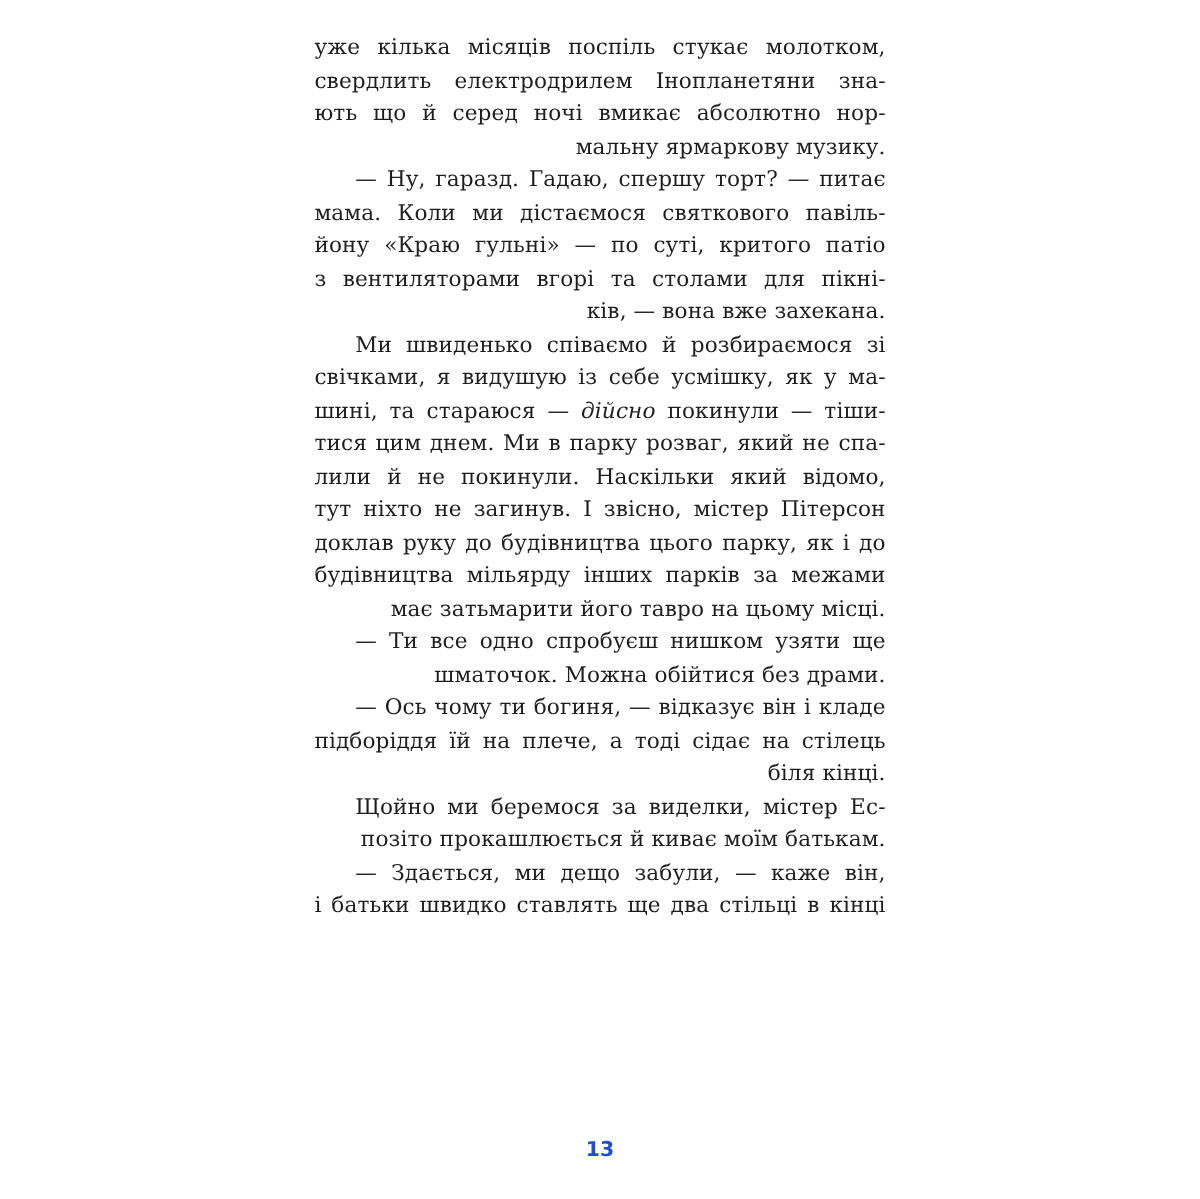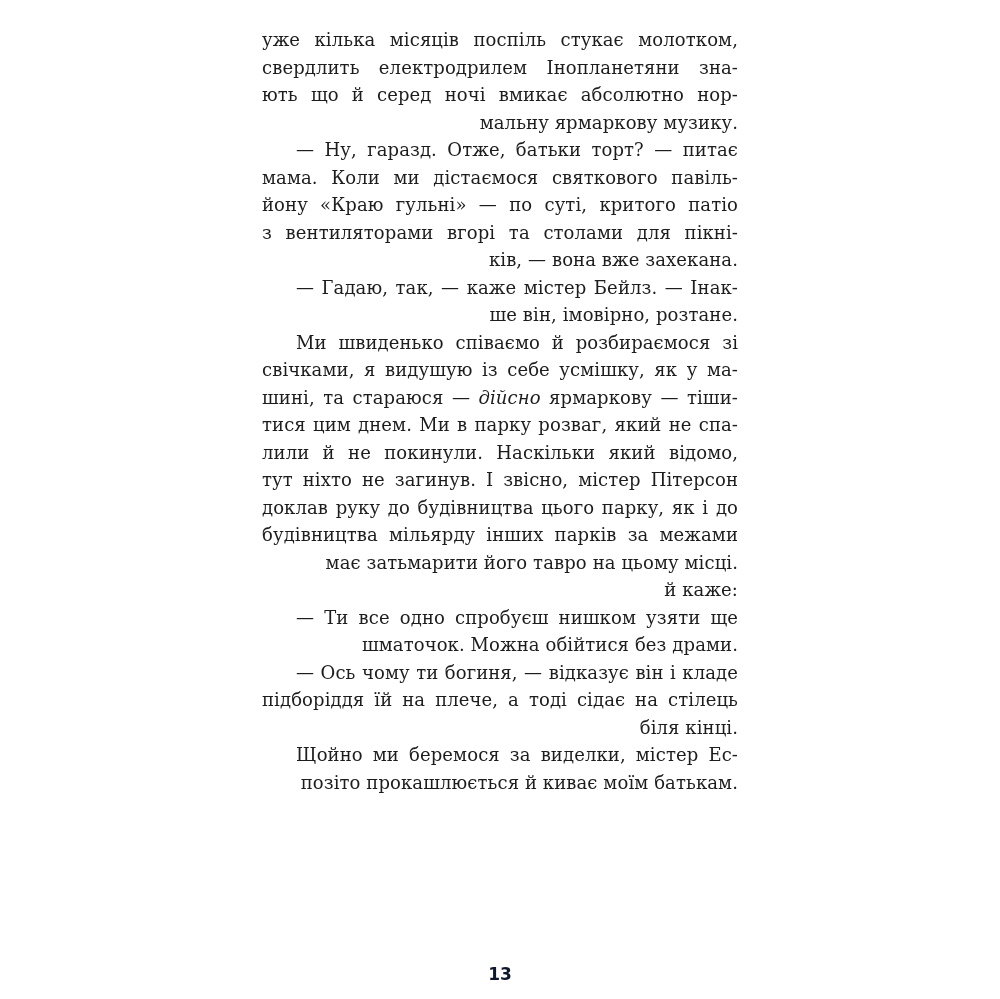--- a/index.html
+++ b/index.html
@@ -42,68 +42,66 @@
   .em { font-style: italic; }
   .page-number {
     position: absolute;
     left: 262px;
     top: 948px;
     width: 476px;
     text-align: center;
     font-family: "DejaVu Sans", sans-serif;
     font-weight: 700;
     font-size: 17px;
-    color: #0f172a;
-    margin-top: 16px;
+    color: #1d4ed8;
   }
 </style>
 </head>
 <body>
 
 <div class="page">
   <div class="text-block">
       <div class="paragraph">
         <div class="line just"><span>уже кілька місяців поспіль стукає молотком,</span></div>
         <div class="line just"><span>свердлить електродрилем Інопланетяни зна-</span></div>
         <div class="line just"><span>ють що й серед ночі вмикає абсолютно нор-</span></div>
         <div class="line"><span>мальну ярмаркову музику.</span></div>
       </div>
       <div class="paragraph">
-        <div class="line just indent"><span>— Ну, гаразд. Отже, батьки торт? — питає</span></div>
+        <div class="line just indent"><span>— Ну, гаразд. Гадаю, спершу торт? — питає</span></div>
         <div class="line just"><span>мама. Коли ми дістаємося святкового павіль-</span></div>
         <div class="line just"><span>йону «Краю гульні» — по суті, критого патіо</span></div>
         <div class="line just"><span>з вентиляторами вгорі та столами для пікні-</span></div>
         <div class="line"><span>ків, — вона вже захекана.</span></div>
       </div>
       <div class="paragraph">
-        <div class="line just indent"><span>— Гадаю, так, — каже містер Бейлз. — Інак-</span></div>
-        <div class="line"><span>ше він, імовірно, розтане.</span></div>
-      </div>
-      <div class="paragraph">
         <div class="line just indent"><span>Ми швиденько співаємо й розбираємося зі</span></div>
         <div class="line just"><span>свічками, я видушую із себе усмішку, як у ма-</span></div>
-        <div class="line just"><span>шині, та стараюся — </span><span class="em">дійсно</span><span> ярмаркову — тіши-</span></div>
+        <div class="line just"><span>шині, та стараюся — </span><span class="em">дійсно</span><span> покинули — тіши-</span></div>
         <div class="line just"><span>тися цим днем. Ми в парку розваг, який не спа-</span></div>
         <div class="line just"><span>лили й не покинули. Наскільки який відомо,</span></div>
         <div class="line just"><span>тут ніхто не загинув. І звісно, містер Пітерсон</span></div>
         <div class="line just"><span>доклав руку до будівництва цього парку, як і до</span></div>
         <div class="line just"><span>будівництва мільярду інших парків за межами</span></div>
         <div class="line"><span>має затьмарити його тавро на цьому місці.</span></div>
       </div>
       <div class="paragraph">
-        <div class="line"><span>й каже:</span></div>
       </div>
       <div class="paragraph">
         <div class="line just indent"><span>— Ти все одно спробуєш нишком узяти ще</span></div>
         <div class="line"><span>шматочок. Можна обійтися без драми.</span></div>
       </div>
       <div class="paragraph">
         <div class="line just indent"><span>— Ось чому ти богиня, — відказує він і кладе</span></div>
         <div class="line just"><span>підборіддя їй на плече, а тоді сідає на стілець</span></div>
         <div class="line"><span>біля кінці.</span></div>
       </div>
       <div class="paragraph">
         <div class="line just indent"><span>Щойно ми беремося за виделки, містер Ес-</span></div>
         <div class="line"><span>позіто прокашлюється й киває моїм батькам.</span></div>
       </div>
+      <div class="paragraph">
+        <div class="line just indent"><span>— Здається, ми дещо забули, — каже він,</span></div>
+        <div class="line just"><span>і батьки швидко ставлять ще два стільці в кінці</span></div>
+      </div>
     </div>
   <div class="page-number">13</div>
 </div>
 
 </body></html>

